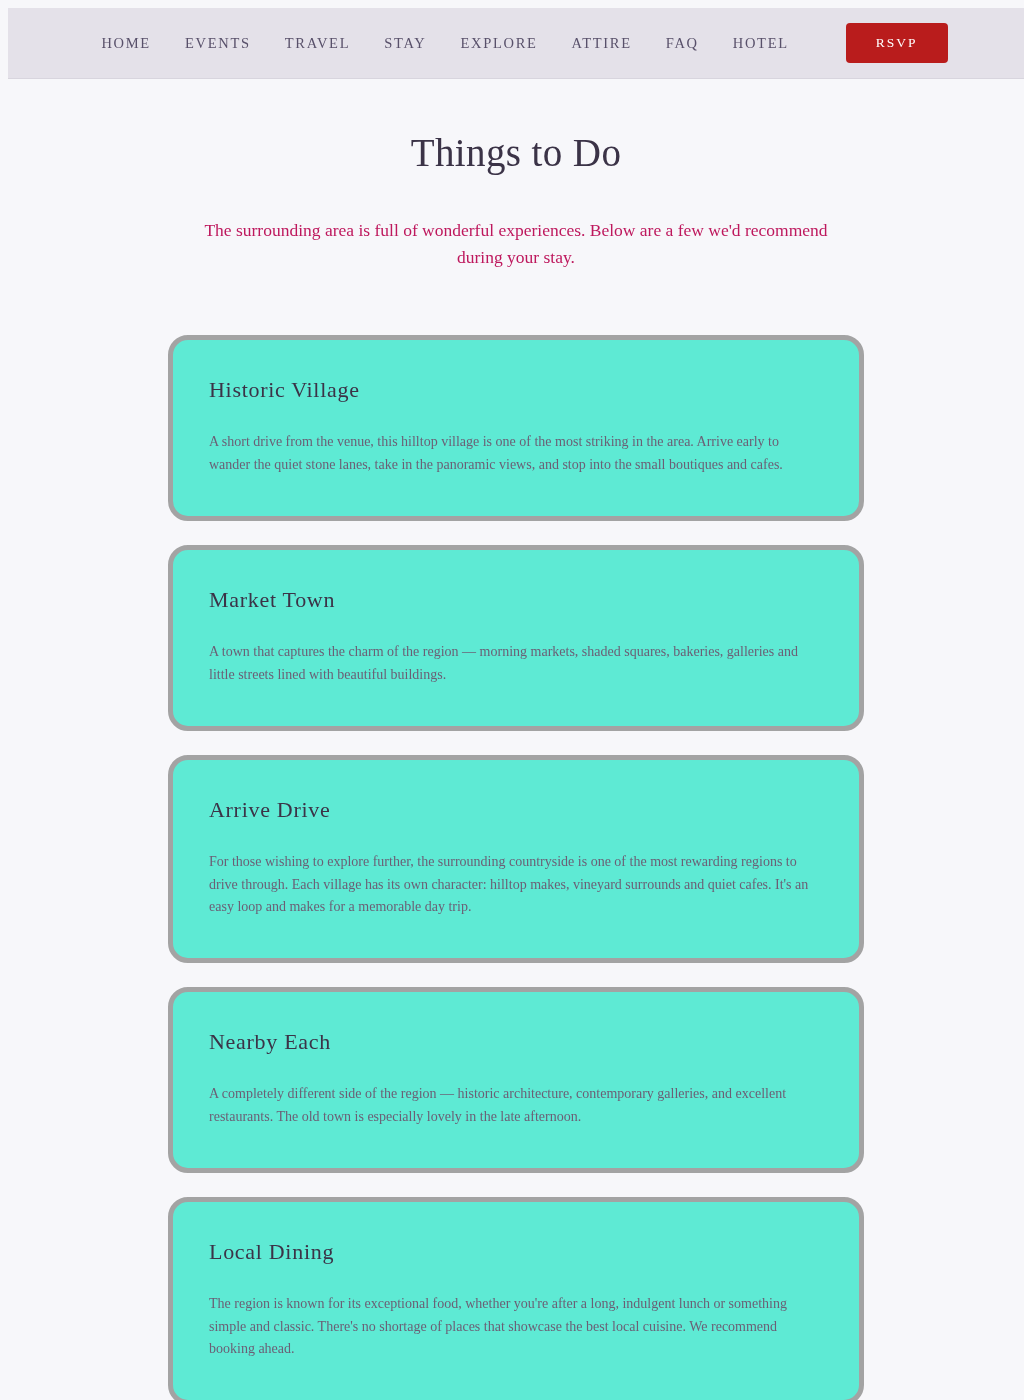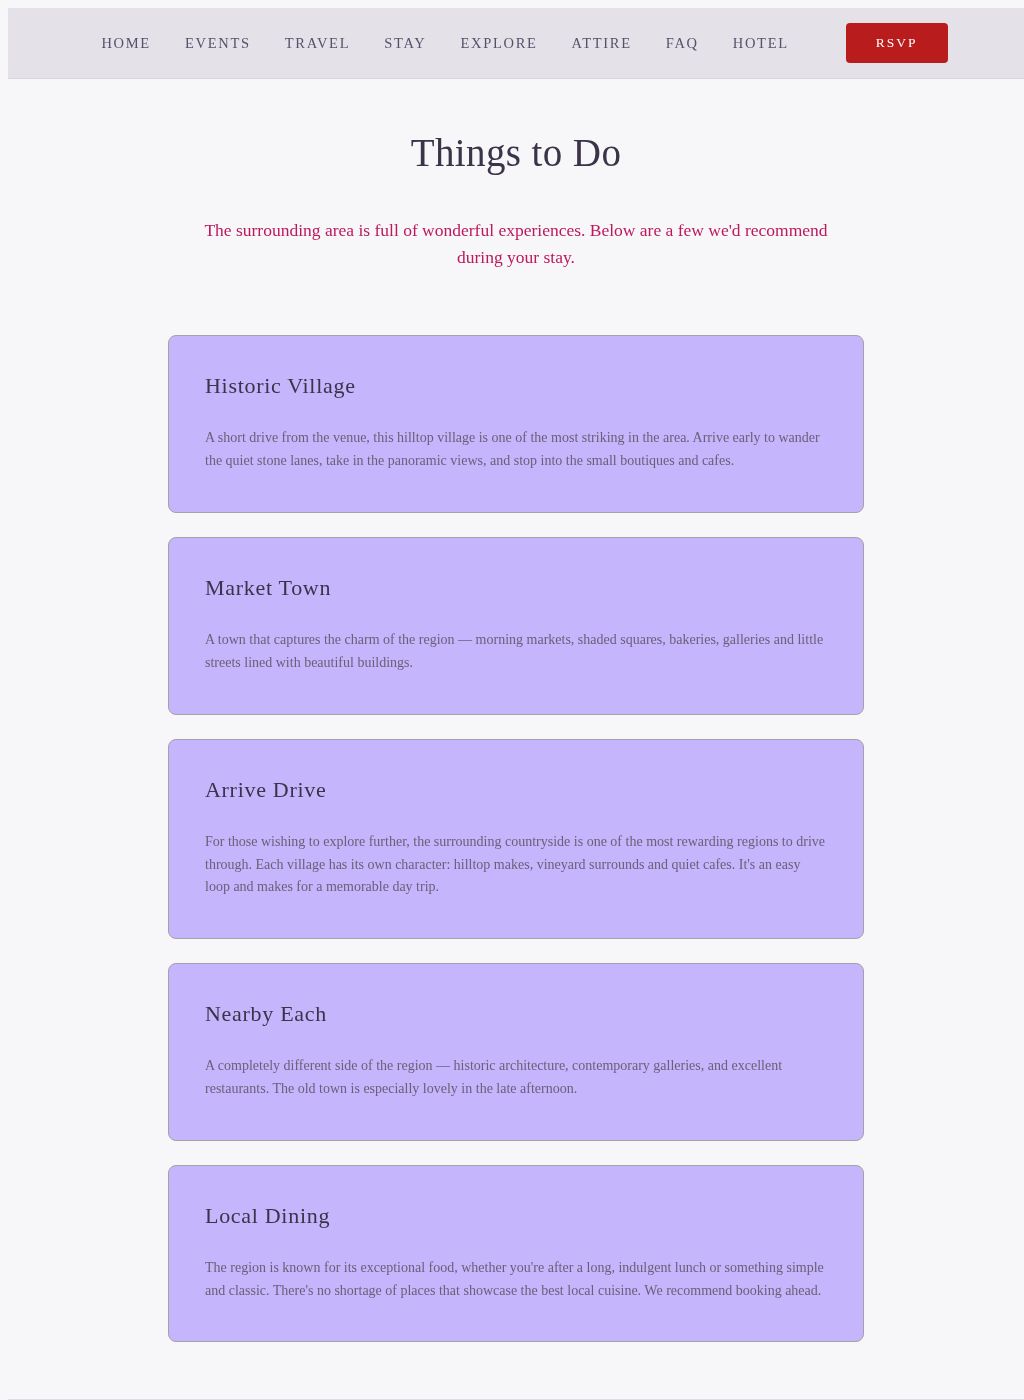--- a/index.html
+++ b/index.html
@@ -89,23 +89,23 @@
 
   .cards {
     margin: 56px auto 0;
     width: 704px;
     display: flex;
     flex-direction: column;
     gap: 24px;
   }
 
   .card {
-    background: #c4b5fd;
-    border: 1px solid #a3a3a3;
-    border-radius: 8px;
+    background: #5eead4;
+    border: 5px solid #a3a3a3;
+    border-radius: 20px;
     padding: 33px 32px 35px 32px;
   }
 
   .card-title {
     font-family: "Liberation Serif", "DejaVu Serif", serif;
     font-size: 22px;
     font-weight: 400;
     color: #3b3347;
     letter-spacing: 0.7px;
     line-height: 1.2;

